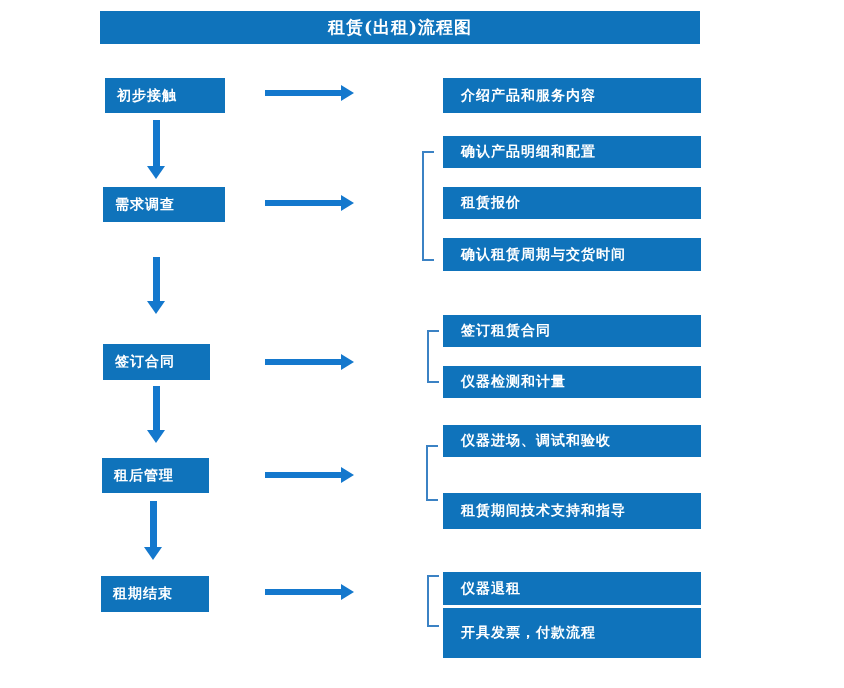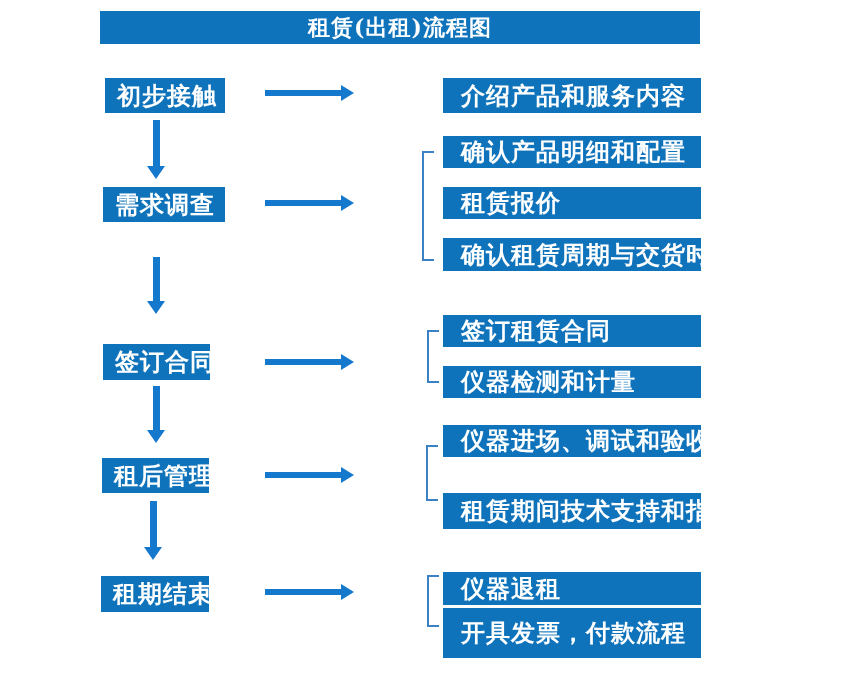--- a/index.html
+++ b/index.html
@@ -13,31 +13,31 @@
     width: 844px;
     height: 688px;
     background: #ffffff;
     overflow: hidden;
   }
   .box {
     position: absolute;
     background: #0f73bb;
     color: #ffffff;
     font-weight: bold;
-    font-size: 24px;
+    font-size: 14px;
     display: flex;
     align-items: center;
     box-sizing: border-box;
     white-space: nowrap;
     letter-spacing: 1px;
   }
   .title-bar {
     left: 100px; top: 11px; width: 600px; height: 33px;
     justify-content: center;
-    font-size: 22px;
+    font-size: 17px;
   }
   .stage-box { padding-left: 12px; }
   .detail-box { left: 443px; width: 258px; padding-left: 18px; }
 
   
   .varrow {
     position: absolute;
     width: 18px;
     display: flex;
     flex-direction: column;

